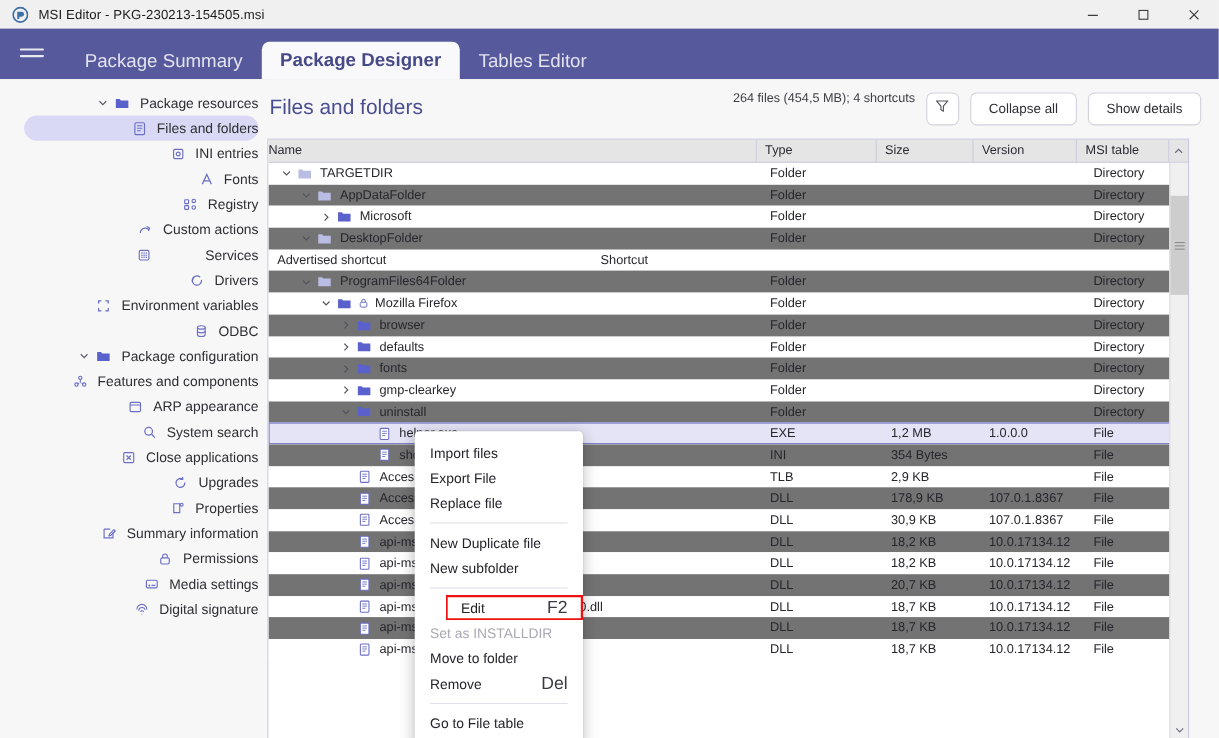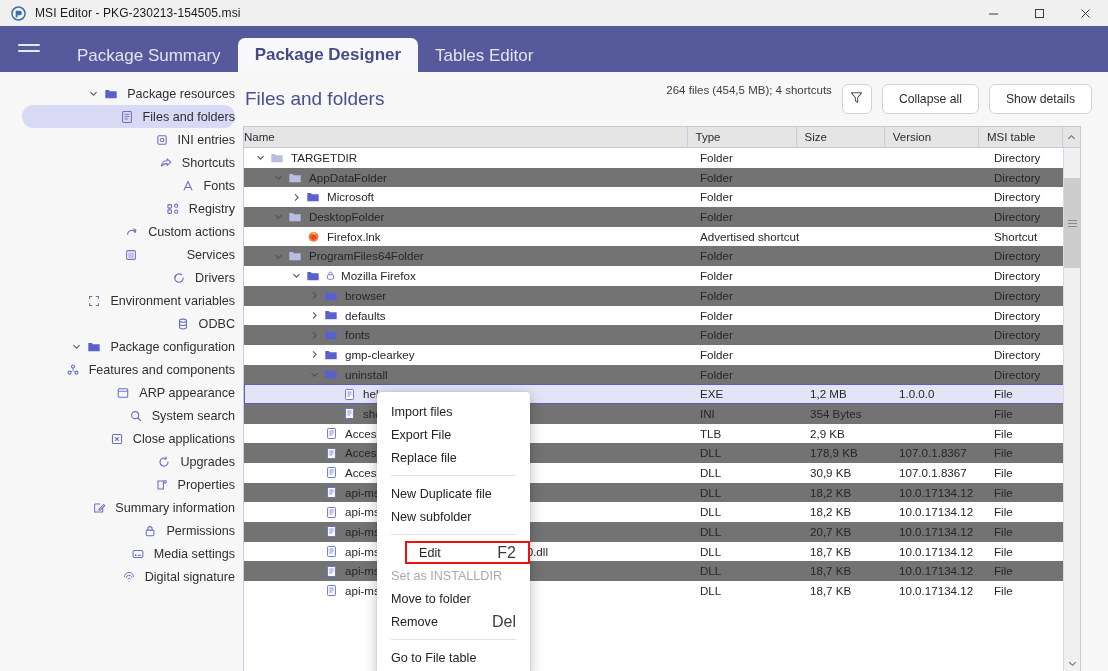--- a/index.html
+++ b/index.html
@@ -218,29 +218,20 @@
       </div>
       <div class="nav-item" style="margin-left: 42px;">
         <span class="chev"></span>
         <span class="nav-ico">
           <svg width="14" height="14" viewBox="0 0 16 16">
             <rect x="3.2" y="3.2" width="9.6" height="9.6" rx="1.4" fill="none" stroke="#6b6fc4" stroke-width="1.2"></rect>
             <circle cx="8" cy="8" r="2" fill="none" stroke="#6b6fc4" stroke-width="1.2"></circle>
           </svg>
         </span>
         <span class="nav-label">INI entries</span>
-      </div>
-      <div class="nav-item" style="margin-left: 42px;">
-        <span class="chev"></span>
-        <span class="nav-ico">
-          <svg width="14" height="14" viewBox="0 0 16 16">
-            <path d="M2.8 11.5c0-4 3-6 6.4-6V3.3L13.6 7l-4.4 3.7V8.4c-2.6 0-4.6.9-6.4 3.1z" fill="none" stroke="#6b6fc4" stroke-width="1.2" stroke-linejoin="round"></path>
-          </svg>
-        </span>
-        <span class="nav-label">Shortcuts</span>
       </div>
       <div class="nav-item" style="margin-left: 42px;">
         <span class="chev"></span>
         <span class="nav-ico">
           <svg width="14" height="14" viewBox="0 0 16 16">
             <path d="M3.3 13L8 3l4.7 10M5.2 9.7h5.6" fill="none" stroke="#6b6fc4" stroke-width="1.3"></path>
           </svg>
         </span>
         <span class="nav-label">Fonts</span>
       </div>
@@ -551,33 +542,20 @@
                 </span>
                 <span class="rowname">DesktopFolder</span>
               </span>
             </div>
             <div class="cell c-type">Folder</div>
             <div class="cell c-size"></div>
             <div class="cell c-ver"></div>
             <div class="cell c-msi">Directory</div>
           </div>
           <div class="row even">
-            <div class="cell c-name" style="position:relative">
-              <span class="tw" style="padding-left:44px">
-                <span class="twist"></span>
-                <span class="rowicon">
-                  <svg width="13" height="13" viewBox="0 0 16 16">
-                    <circle cx="8" cy="8.4" r="6" fill="#ff7139"></circle>
-                    <path d="M8 2.4a6 6 0 00-5.5 3.6c1-2 3-2.4 4.4-1.6 1.6.9 1.4 2.4.4 3 .9.3 2 .2 2.8-.8.7-.9.5-2.2-.3-3a4.9 4.9 0 00-1.8-1.2z" fill="#ffbd4f"></path>
-                    <circle cx="8" cy="8.8" r="3.1" fill="#e2491f"></circle>
-                  </svg>
-                </span>
-                <span class="rowname">Firefox.lnk</span>
-              </span>
-            </div>
             <div class="cell c-type">Advertised shortcut</div>
             <div class="cell c-size"></div>
             <div class="cell c-ver"></div>
             <div class="cell c-msi">Shortcut</div>
           </div>
           <div class="row odd">
             <div class="cell c-name" style="position:relative">
               <span class="tw" style="padding-left:26px">
                 <span class="twist">
                   <svg width="9" height="9" viewBox="0 0 10 10">

